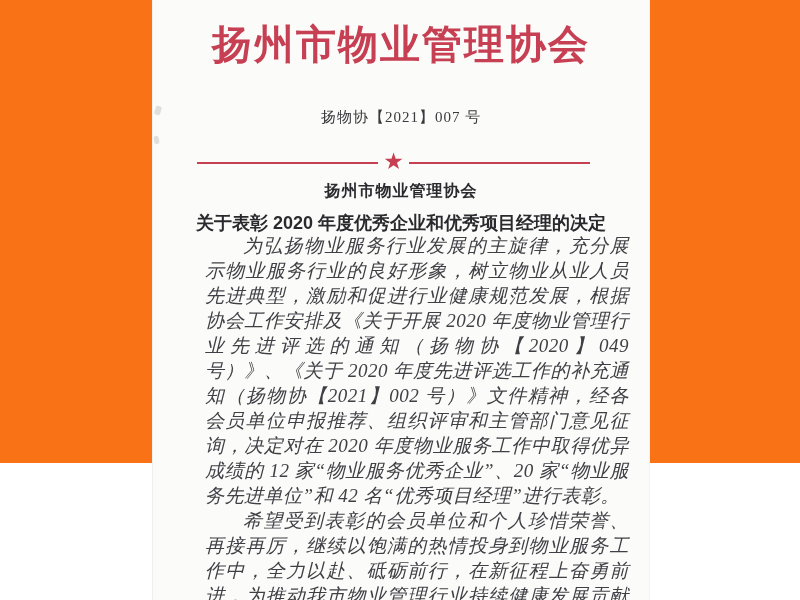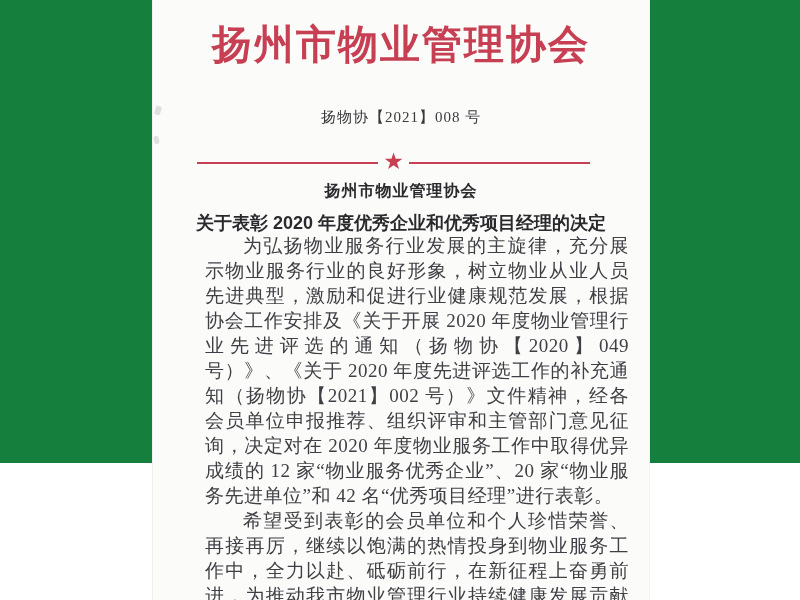--- a/index.html
+++ b/index.html
@@ -9,21 +9,21 @@
     width: 800px;
     height: 600px;
     background: #ffffff;
     overflow: hidden;
     font-family: "Liberation Serif", serif;
   }
   .canvas {
     position: relative;
     width: 800px;
     height: 463px;
-    background: #15803d;
+    background: #f97316;
   }
   .paper {
     position: absolute;
     left: 152px;
     top: 0;
     width: 498px;
     height: 600px;
     background: var(--paper, #fbfbf9);
     box-shadow: inset 1px 0 0 #efefec, inset -1px 0 0 #f3f3f0;
     overflow: hidden;
@@ -108,39 +108,39 @@
     left: 53px;
     width: 424px;
     font-family: "Liberation Serif", serif;
     font-size: 19px;
     line-height: 25px;
     letter-spacing: 0.5px;
     color: var(--body-text, #3f3f45);
     text-align: justify;
   }
   .doc-body p { margin: 0; }
-  .doc-body .para { text-indent: 2em; }
+  .doc-body .para { text-indent: 2em; font-style: italic; }
   .artifact {
     position: absolute;
     background: #c9c9c6;
     opacity: 0.55;
     border-radius: 2px;
   }
   .artifact.a1 { left: 3px; top: 106px; width: 6px; height: 9px; transform: rotate(18deg); }
   .artifact.a2 { left: 2px; top: 136px; width: 5px; height: 8px; transform: rotate(-12deg); }
 </style>
 </head>
 <body>
 
 <div class="canvas">
   <div class="paper">
 
     <div class="org-title">扬州市物业管理协会</div>
 
-    <div class="doc-number">扬物协【2021】008 号</div>
+    <div class="doc-number">扬物协【2021】007 号</div>
 
     <div class="divider">
       <span class="line"></span>
       <span class="star">★</span>
       <span class="line"></span>
     </div>
 
     <div class="heading-org">扬州市物业管理协会</div>
 
     <div class="heading-title">关于表彰 2020 年度优秀企业和优秀项目经理的决定</div>

